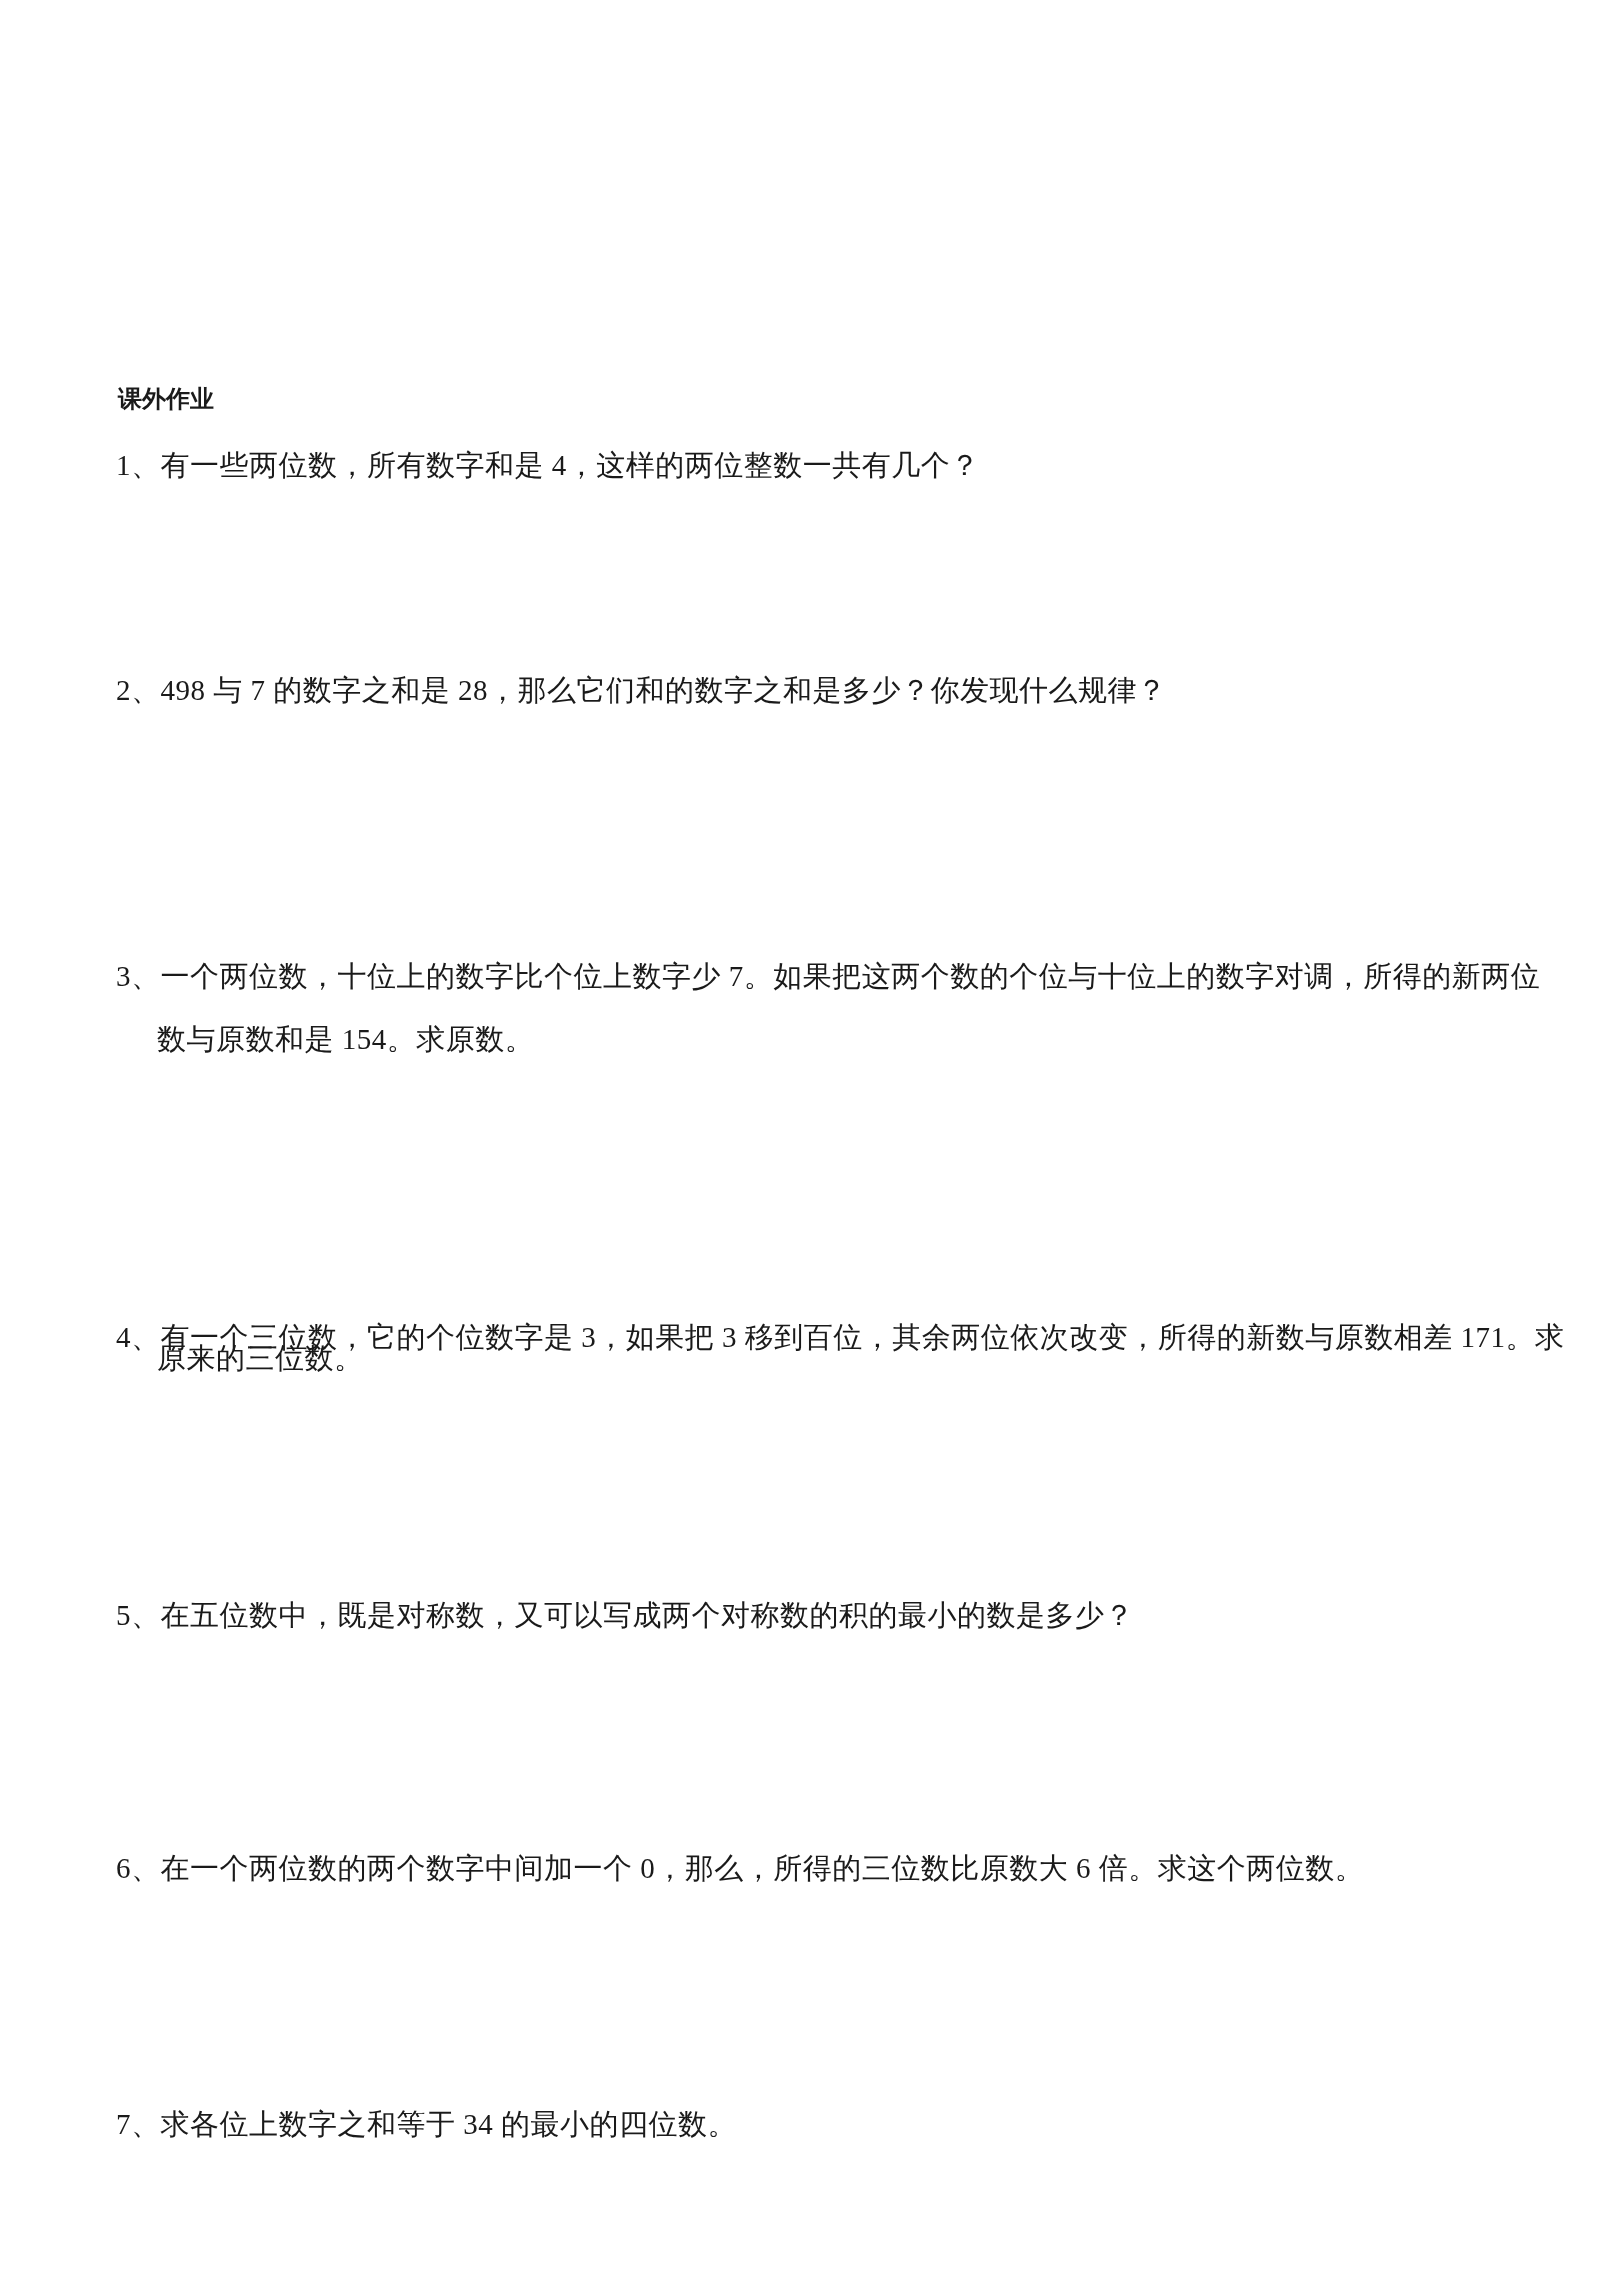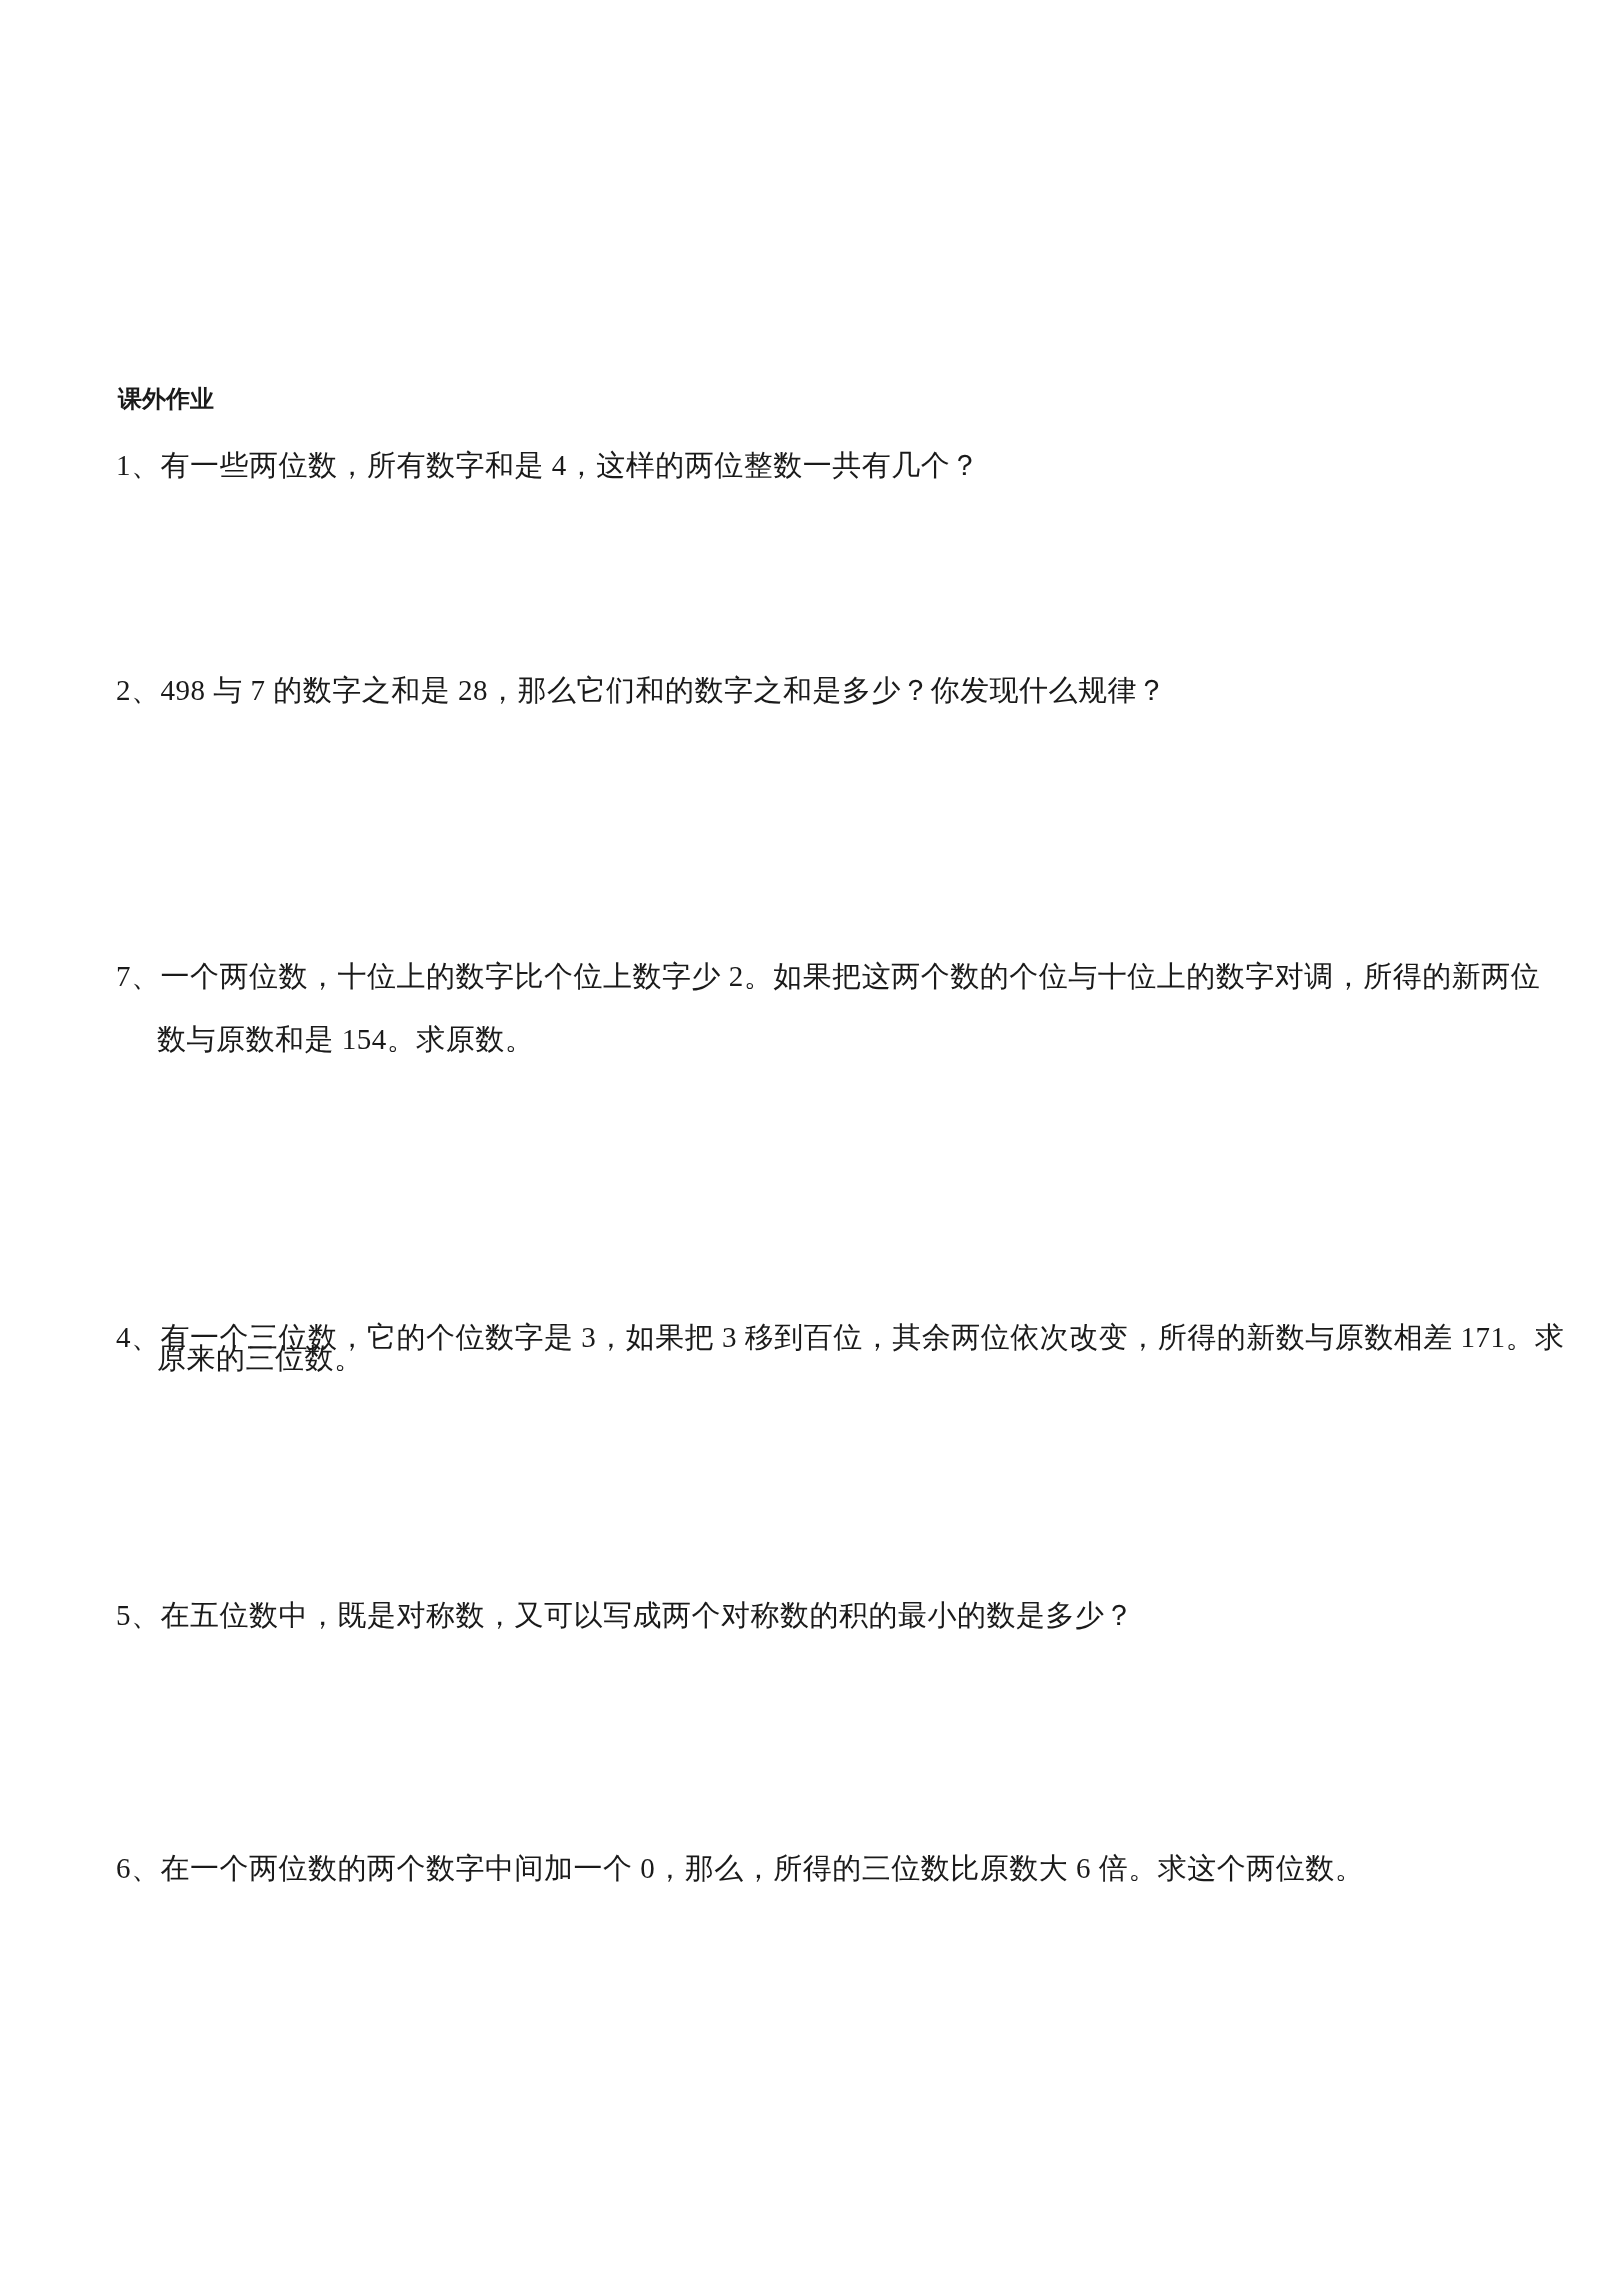--- a/index.html
+++ b/index.html
@@ -52,25 +52,26 @@
 <body>
 
 <div class="page">
 
   <div class="doc-title">课外作业</div>
 
   <div class="line l-num p1">1、有一些两位数，所有数字和是 4，这样的两位整数一共有几个？</div>
 
   <div class="line l-num p2">2、498 与 7 的数字之和是 28，那么它们和的数字之和是多少？你发现什么规律？</div>
 
-  <div class="line l-num p3a">7、一个两位数，十位上的数字比个位上数字少 2。如果把这两个数的个位与十位上的数字对调，所得的新两位</div>
+  <div class="line l-num p3a">3、一个两位数，十位上的数字比个位上数字少 7。如果把这两个数的个位与十位上的数字对调，所得的新两位</div>
   <div class="line l-cont p3b">数与原数和是 154。求原数。</div>
 
   <div class="line l-num p4a">4、有一个三位数，它的个位数字是 3，如果把 3 移到百位，其余两位依次改变，所得的新数与原数相差 171。求</div>
   <div class="line l-cont p4b">原来的三位数。</div>
 
   <div class="line l-num p5">5、在五位数中，既是对称数，又可以写成两个对称数的积的最小的数是多少？</div>
 
   <div class="line l-num p6">6、在一个两位数的两个数字中间加一个 0，那么，所得的三位数比原数大 6 倍。求这个两位数。</div>
 
+  <div class="line l-num p7">7、求各位上数字之和等于 34 的最小的四位数。</div>
 
 </div>
 
 
 </body></html>

